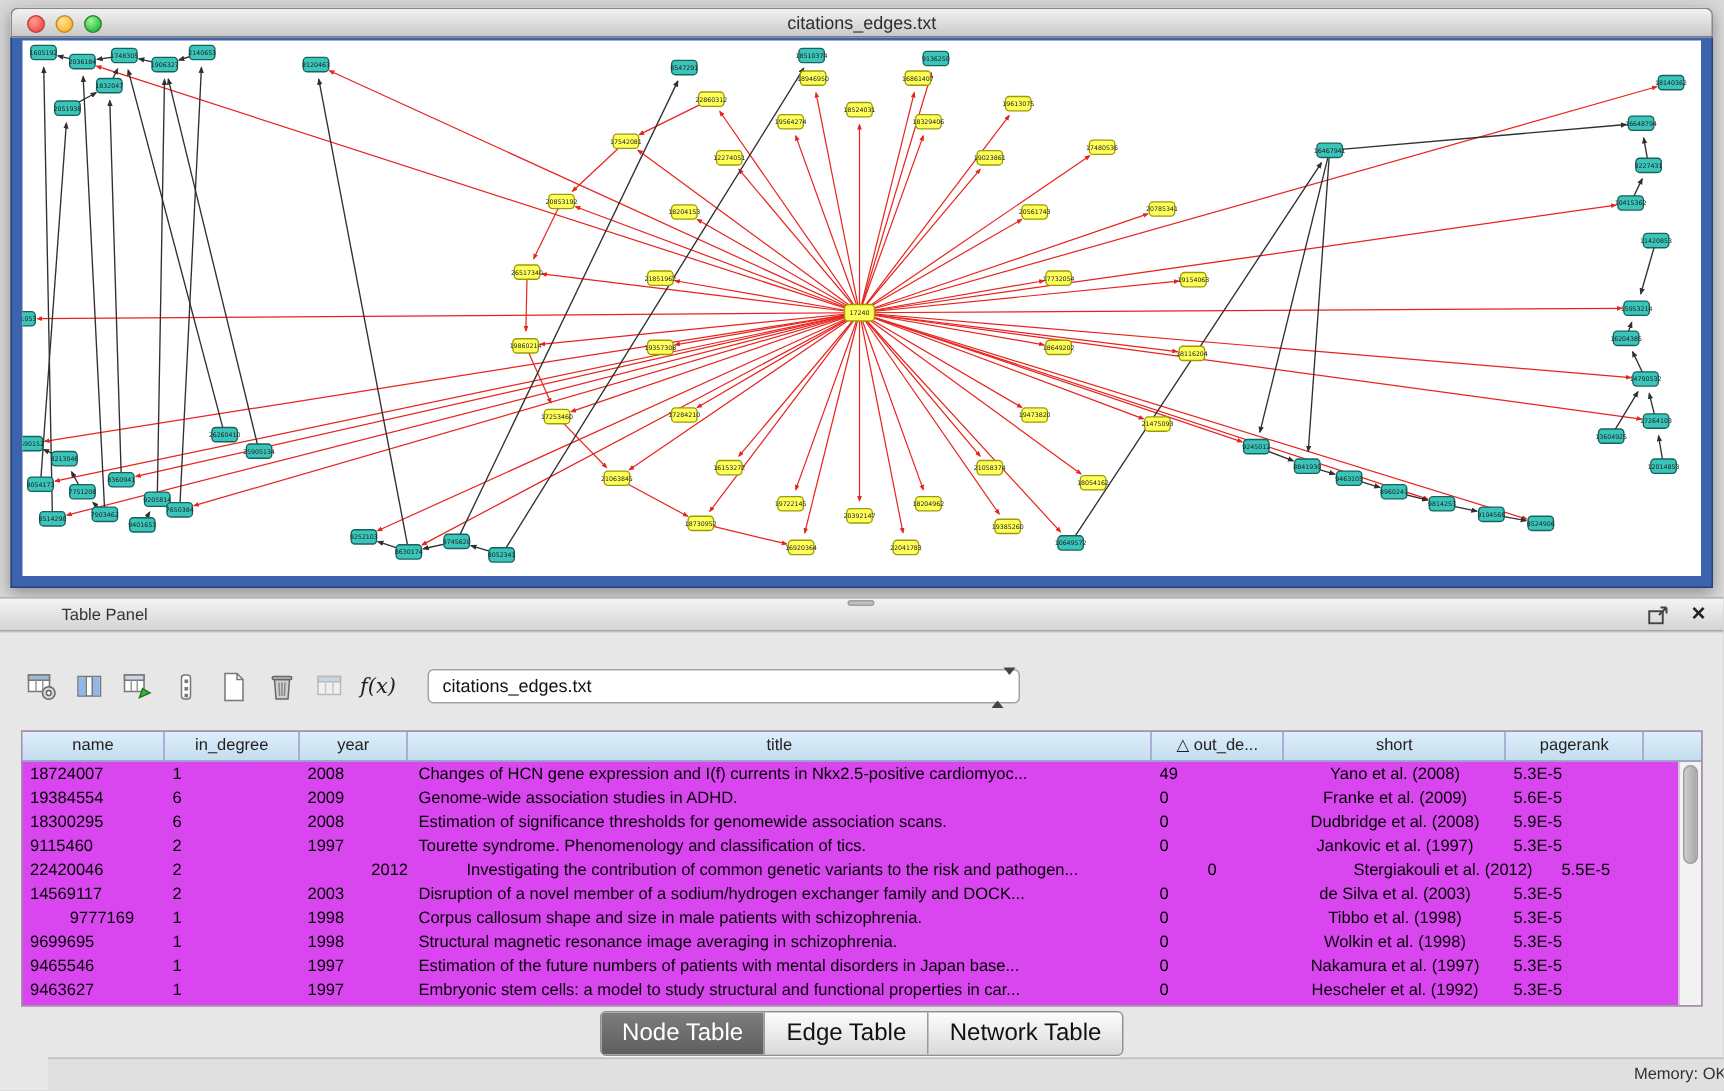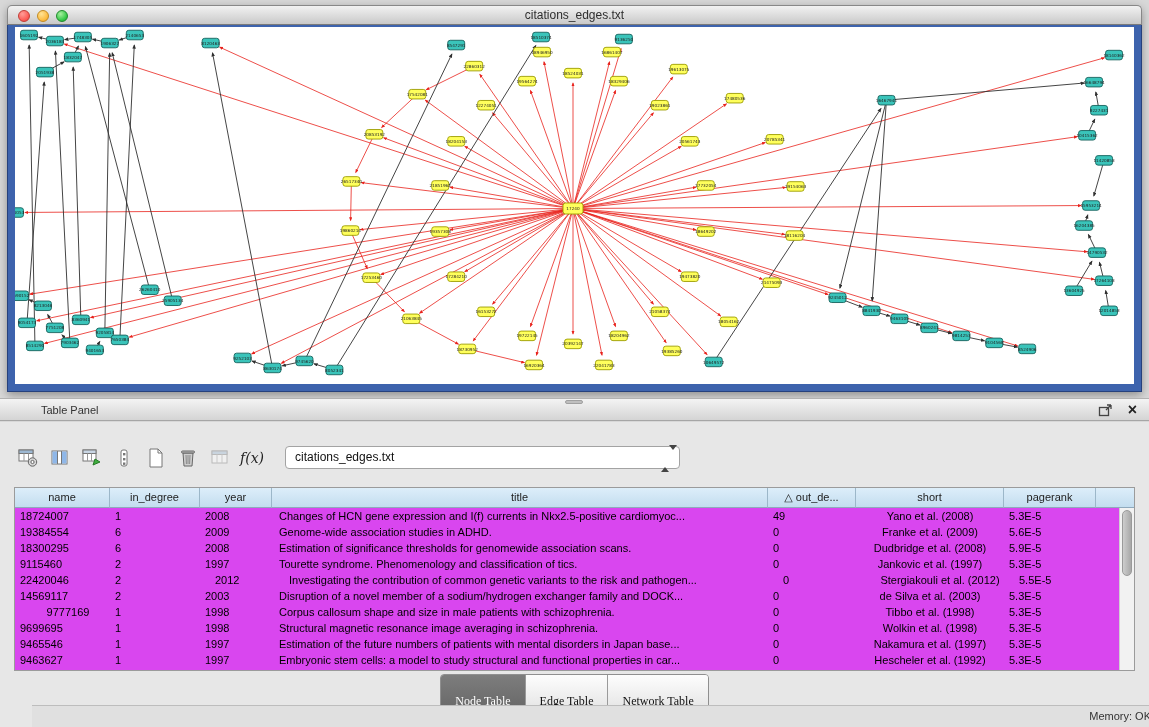--- a/index.html
+++ b/index.html
@@ -71,22 +71,22 @@
   .tr { display:flex; height:16px; }
   .td { font-size:11px; line-height:16px; white-space:nowrap; overflow:hidden; flex:none; color:#000; }
   .sbar { position:absolute; right:0; top:20px; bottom:0; width:15px; background:#f2f2f2; border-left:1px solid #cfcfcf; }
   .sbar .thumb { position:absolute; left:2px; top:2px; width:10px; height:66px; border-radius:6px;
     background:linear-gradient(90deg,#cdcdcd,#a8a8a8); border:1px solid #9a9a9a; }
 
   
   .tabs-row { position:absolute; left:0; top:252px; width:100%; text-align:center; }
   .tab-group { display:inline-flex; border:1px solid #8f8f8f; border-radius:4px; overflow:hidden;
     box-shadow:0 1px 0 rgba(255,255,255,.7); }
-  .tab { padding:16px 14px; font-size:12px; line-height:20px; background:linear-gradient(#fdfdfd,#d9d9d9);
-    color:#111; border-left:1px solid #9a9a9a; cursor:default;font-family:Liberation Serif, serif; }
+  .tab { padding:4px 14px; font-size:16px; line-height:20px; background:linear-gradient(#fdfdfd,#d9d9d9);
+    color:#111; border-left:1px solid #9a9a9a; cursor:default; }
   .tab:first-child { border-left:none; }
   .tab.selected { background:linear-gradient(#7d7d7d,#5e5e5e); color:#fff; }
 
   
   .statusbar { position:absolute; left:0; bottom:0; width:1149px; height:22px;
     background:#e0e0e0; border-top:1px solid #bdbdbd;margin-left:32px; }
   .mem { position:absolute; right:30px; top:0; line-height:21px; font-size:11px; color:#333; }
   .mem-dot { position:absolute; right:10px; top:5px; width:12px; height:12px; border-radius:50%;
     background:radial-gradient(circle at 35% 30%, #d9ff9f, #5cc71d 60%, #2e8f0a); border:1px solid #3f8f17; }
 </style>
@@ -704,22 +704,22 @@
           <div class="td" style="width: 90px; text-align: left; padding-left: 5px;">2</div>
           <div class="td" style="width: 72px; text-align: left; padding-left: 5px;">1997</div>
           <div class="td" style="width: 496px; text-align: left; padding-left: 7px;">Tourette syndrome. Phenomenology and classification of tics.</div>
           <div class="td" style="width: 88px; text-align: left; padding-left: 5px;">0</div>
           <div class="td" style="width: 148px; text-align: center;">Jankovic et al. (1997)</div>
           <div class="td" style="width: 92px; text-align: left; padding-left: 5px;">5.3E-5</div>
         </div>
         <div class="tr">
           <div class="td" style="width: 95px; text-align: left; padding-left: 5px;">22420046</div>
           <div class="td" style="width: 90px; text-align: left; padding-left: 5px;">2</div>
-          <div class="td" style="width: 72px; text-align: left; padding-left: 5px; margin-left: 10px;">2012</div>
-          <div class="td" style="width: 496px; text-align: left; padding-left: 7px;">Investigating the contribution of common genetic variants to the risk and pathogen...</div>
+          <div class="td" style="width: 72px; text-align: right; padding-left: 5px;">2012</div>
+          <div class="td" style="width: 496px; text-align: left; padding-left: 7px; margin-left: 32px;">Investigating the contribution of common genetic variants to the risk and pathogen...</div>
           <div class="td" style="width: 88px; text-align: left; padding-left: 5px;">0</div>
           <div class="td" style="width: 148px; text-align: center;">Stergiakouli et al. (2012)</div>
           <div class="td" style="width: 92px; text-align: left; padding-left: 5px;">5.5E-5</div>
         </div>
         <div class="tr">
           <div class="td" style="width: 95px; text-align: left; padding-left: 5px;">14569117</div>
           <div class="td" style="width: 90px; text-align: left; padding-left: 5px;">2</div>
           <div class="td" style="width: 72px; text-align: left; padding-left: 5px;">2003</div>
           <div class="td" style="width: 496px; text-align: left; padding-left: 7px;">Disruption of a novel member of a sodium/hydrogen exchanger family and DOCK...</div>
           <div class="td" style="width: 88px; text-align: left; padding-left: 5px;">0</div>

